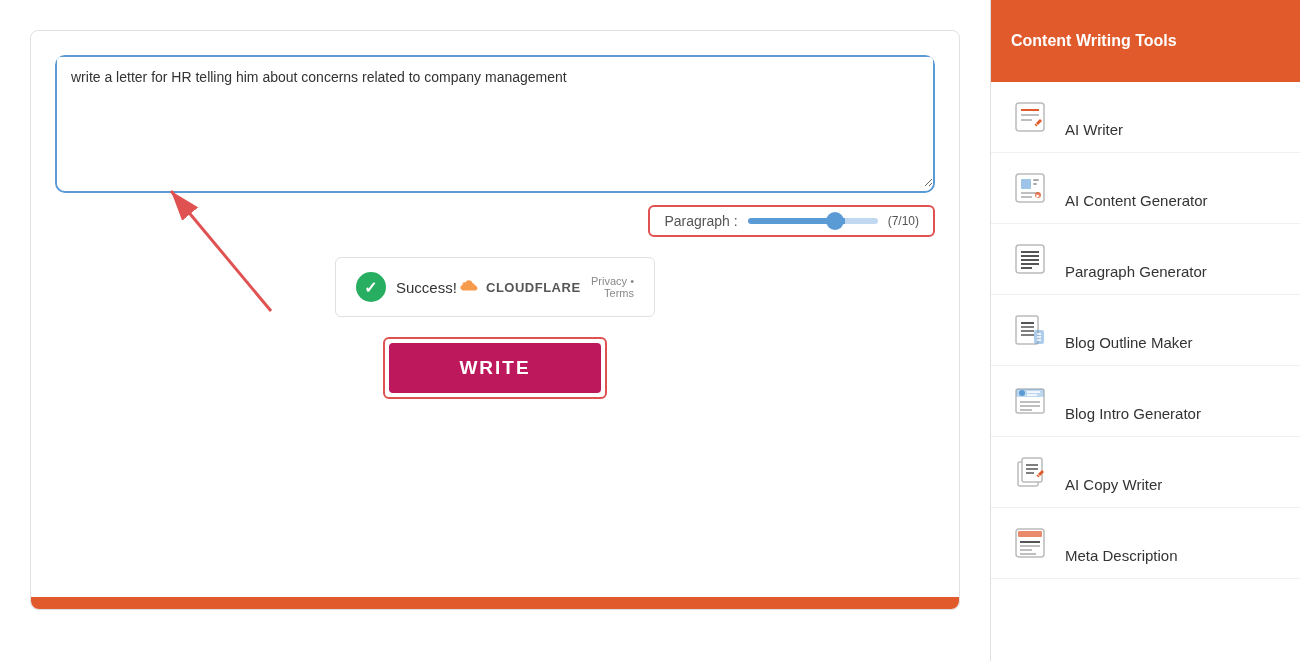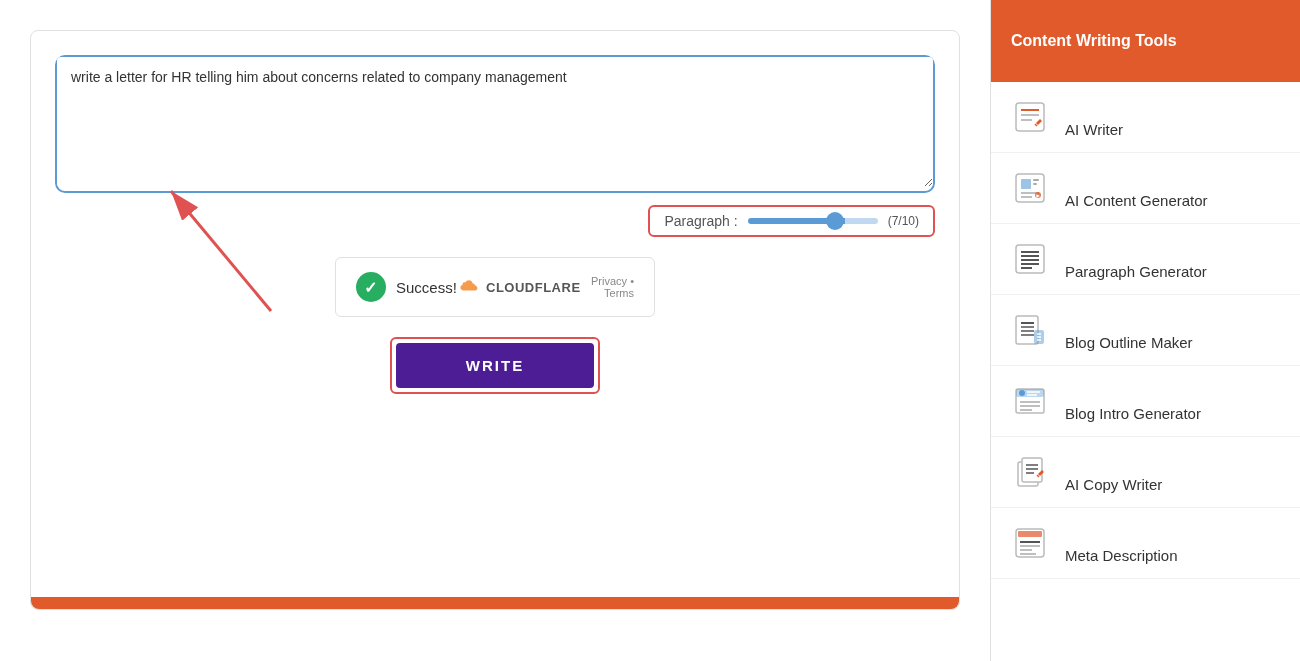--- a/index.html
+++ b/index.html
@@ -188,25 +188,25 @@
       margin-top: 10px;
     }
 
     .write-btn-outer {
       border: 2px solid #e05252;
       border-radius: 6px;
       padding: 4px;
     }
 
     .write-btn {
-      background: #4c1d95;
+      background: #be185d;
       color: #fff;
       border: none;
       border-radius: 4px;
-      font-size: 15px;
+      font-size: 19px;
       font-weight: 700;
       letter-spacing: 2px;
       padding: 14px 70px;
       cursor: pointer;
     }
 
     .bottom-bar {
       position: absolute;
       bottom: 0;
       left: 0;

